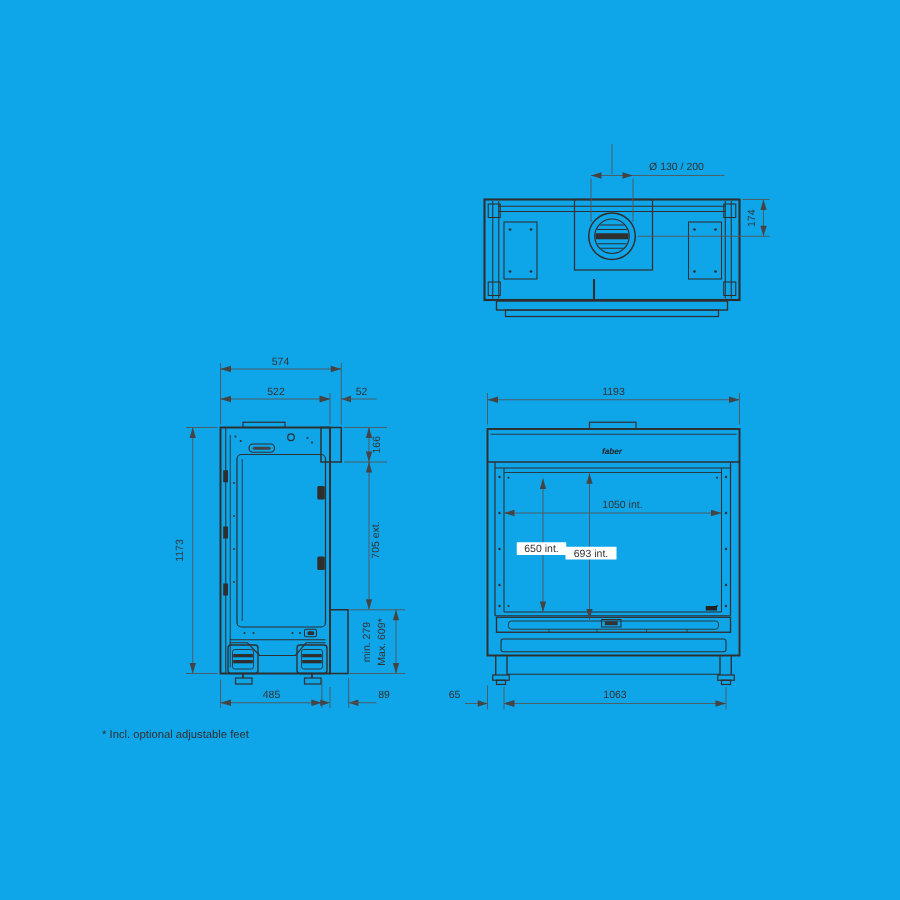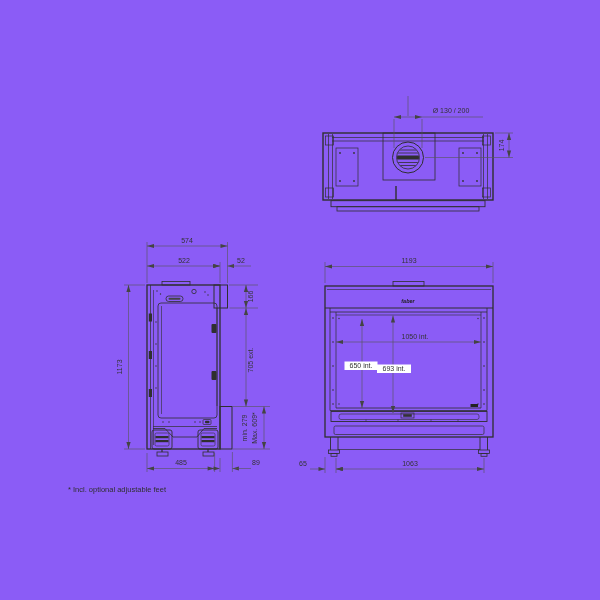--- a/index.html
+++ b/index.html
@@ -1,16 +1,16 @@
 <!DOCTYPE html>
 <html><head>
 <meta charset="utf-8">
 <style>
   html,body{margin:0;padding:0;background:#fff;}
-  .canvas{position:relative;width:600px;height:600px;background:#8b5cf6;overflow:hidden;
+  .canvas{position:relative;width:600px;height:600px;background:#0ea5e9;overflow:hidden;
           font-family:"Liberation Sans", sans-serif;}
   svg text{font-family:"Liberation Sans", sans-serif;fill:#333;}
   .dim-text{font-size:7px;}
   .footnote{font-size:7.5px;fill:#2f2f2f;}
   .logo{font-size:5.5px;font-weight:bold;font-style:italic;fill:#222;}
 </style>
 </head>
 <body>
 
 <div class="canvas">

